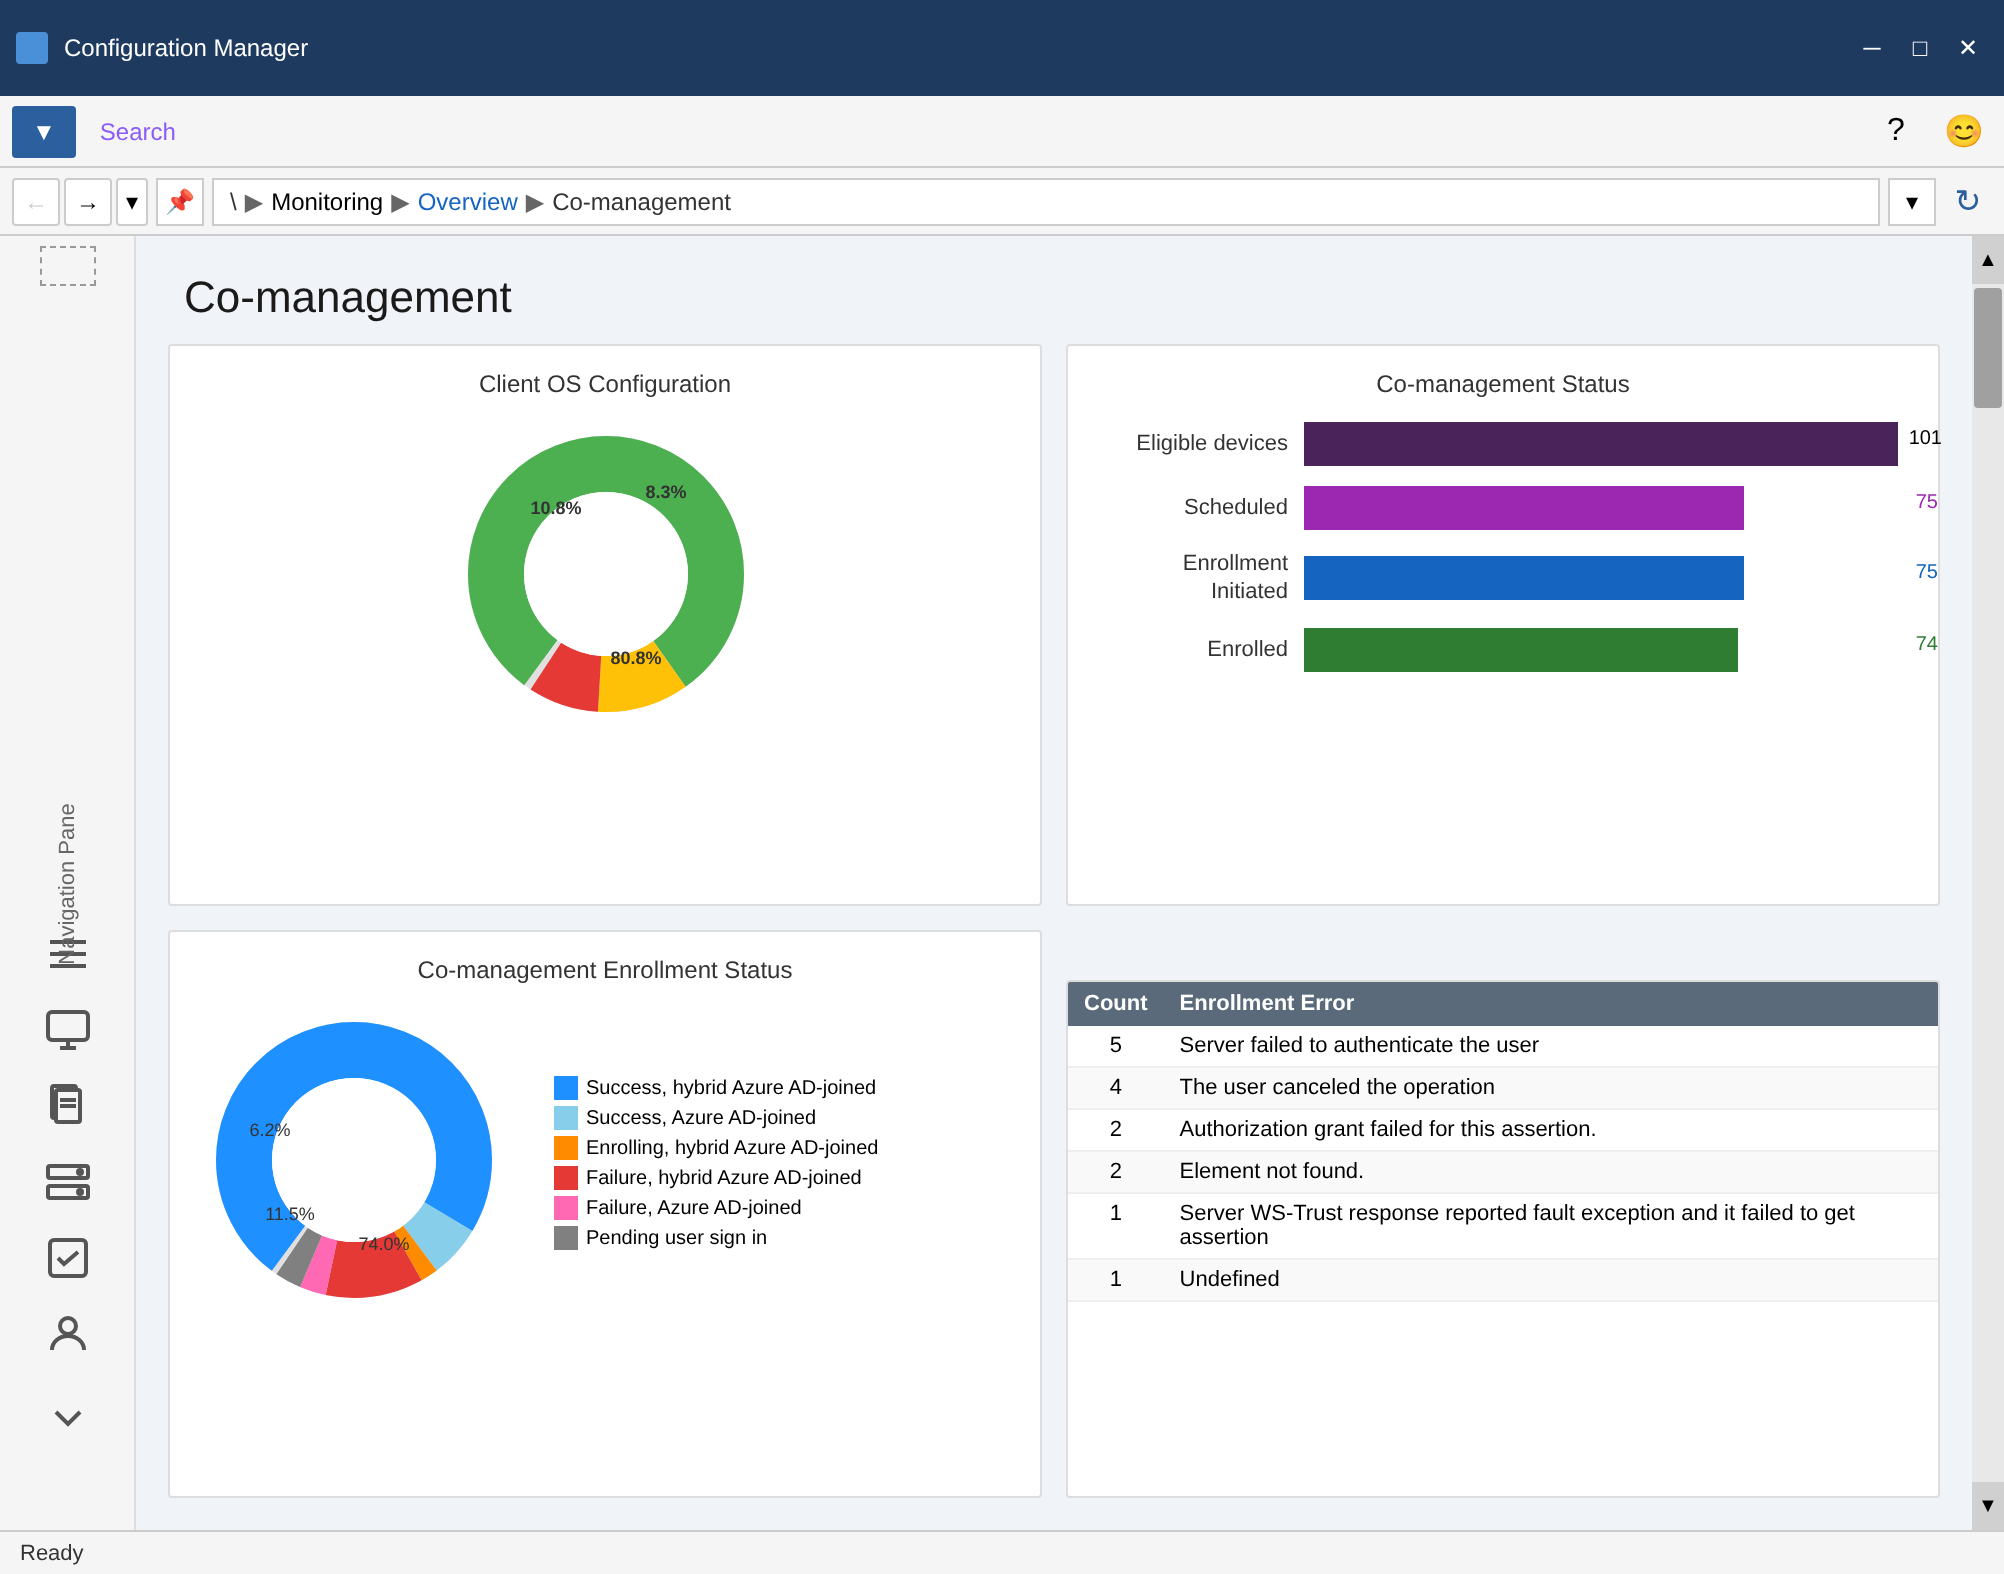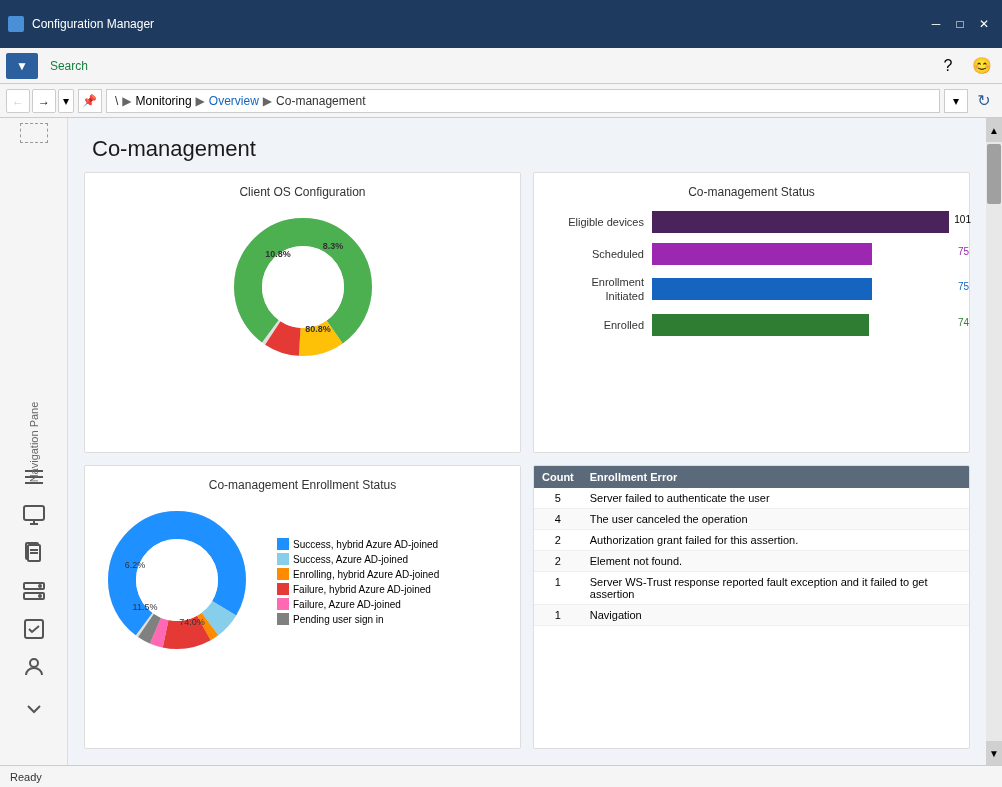--- a/index.html
+++ b/index.html
@@ -8,21 +8,21 @@
     
     .title-bar { background: #1e3a5f; display: flex; align-items: center; height: 48px; padding: 0 8px; color: white; user-select: none; }
     .title-bar-icon { width: 16px; height: 16px; background: #4a90d9; margin-right: 8px; border-radius: 2px; flex-shrink: 0; }
     .title-bar-text { font-size: 12px; color: white; flex: 1; }
     .title-bar-controls { display: flex; gap: 4px; }
     .title-bar-btn { width: 20px; height: 20px; display: flex; align-items: center; justify-content: center; cursor: pointer; color: white; font-size: 12px; }
 
     
     .menu-bar { background: #f5f5f5; border-bottom: 1px solid #ccc; display: flex; align-items: center; height: 36px; padding: 0 6px; }
     .nav-dropdown-btn { background: #2c5f9e; color: white; border: none; padding: 4px 10px; cursor: pointer; font-size: 12px; height: 26px; border-radius: 2px; display: flex; align-items: center; gap: 4px; }
-    .search-label { flex: 1; padding: 0 12px; font-size: 12px; color: #15803d; }
+    .search-label { flex: 1; padding: 0 12px; font-size: 12px; color: #8b5cf6; }
     .menu-bar-actions { display: flex; align-items: center; gap: 6px; }
     .icon-btn { width: 28px; height: 28px; display: flex; align-items: center; justify-content: center; cursor: pointer; border-radius: 50%; font-size: 16px; }
 
     
     .breadcrumb-bar { background: #f5f5f5; border-bottom: 1px solid #ccc; display: flex; align-items: center; height: 34px; padding: 0 6px; gap: 4px; }
     .nav-arrows { display: flex; gap: 2px; }
     .nav-arrow { width: 24px; height: 24px; display: flex; align-items: center; justify-content: center; cursor: pointer; border: 1px solid #ccc; background: white; border-radius: 2px; font-size: 12px; }
     .nav-arrow.disabled { color: #ccc; cursor: default; }
     .nav-arrow-down { width: 16px; height: 24px; border: 1px solid #ccc; background: white; border-radius: 2px; display: flex; align-items: center; justify-content: center; cursor: pointer; }
     .breadcrumb-path { flex: 1; background: white; border: 1px solid #ccc; height: 24px; display: flex; align-items: center; padding: 0 8px; font-size: 12px; color: #333; }
@@ -311,21 +311,21 @@
               <span>Failure, Azure AD-joined</span>
             </div>
             <div class="legend-item">
               <div class="legend-color" style="background:#808080;"></div>
               <span>Pending user sign in</span>
             </div>
           </div>
         </div>
       </div>
 
-      <div class="card" style="padding:0;overflow:hidden;">
+      <div class="card" style="padding:0;overflow:hidden;margin-top:25px;">
         <table class="error-table">
           <thead>
             <tr>
               <th class="count-col">Count</th>
               <th>Enrollment Error</th>
             </tr>
           </thead>
           <tbody>
             <tr>
               <td class="count-col">5</td>
@@ -342,21 +342,21 @@
             <tr>
               <td class="count-col">2</td>
               <td>Element not found.</td>
             </tr>
             <tr>
               <td class="count-col">1</td>
               <td>Server WS-Trust response reported fault exception and it failed to get assertion</td>
             </tr>
             <tr>
               <td class="count-col">1</td>
-              <td>Navigation</td>
+              <td>Undefined</td>
             </tr>
           </tbody>
         </table>
       </div>
 
     </div>
   </div>
 
   <div class="scrollbar-area">
     <div class="scroll-up">▲</div>

